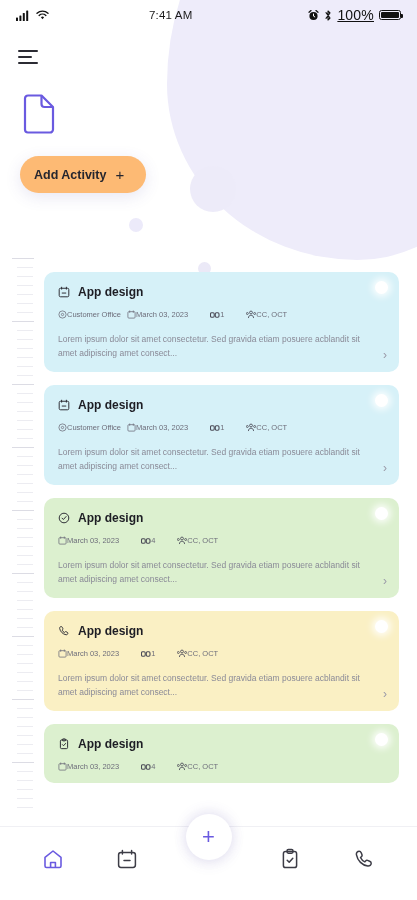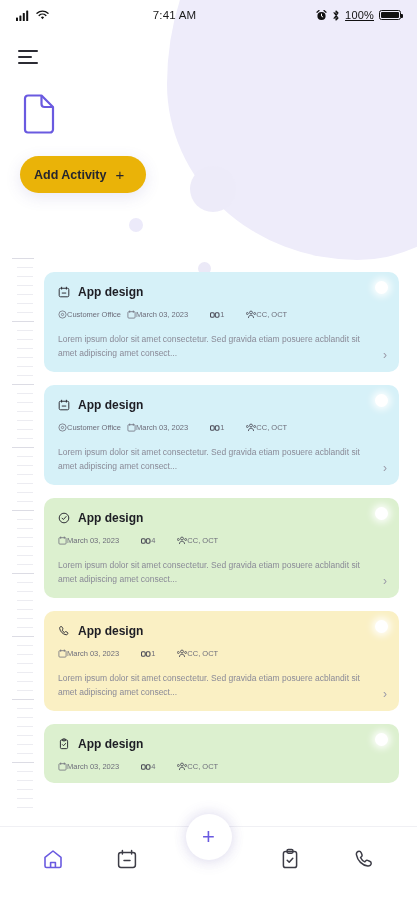--- a/index.html
+++ b/index.html
@@ -29,21 +29,21 @@
 
   
   .statusbar {
     position: relative; z-index: 5;
     height: 30px; padding: 0 16px;
     display: flex; align-items: center; justify-content: space-between;
     font-size: 11px; color: #111;
   }
   .sb-left, .sb-right { display: flex; align-items: center; gap: 5px; }
   .sb-time { font-size: 11.5px; letter-spacing: .2px; color: #1a1a1a; position: relative; left: -8px; }
-  .sb-pct { font-size: 11px; letter-spacing: .2px; text-decoration: underline; }
+  .sb-pct { font-size: 14px; letter-spacing: .2px; text-decoration: underline; }
   .batt {
     width: 22px; height: 10px; border: 1px solid #111; border-radius: 2.5px;
     position: relative; display: inline-block;
   }
   .batt::after { content:""; position:absolute; right:-3px; top:3px; width:2px; height:4px; background:#111; border-radius:0 1px 1px 0; }
   .batt i { position:absolute; inset:1px; background:#111; border-radius:1px; display:block; }
 
   
   .hamburger { position: relative; z-index: 5; margin: 20px 0 0 18px; width: 22px; }
   .hamburger span { display:block; height:2px; background:#2b2b33; border-radius:2px; margin-bottom:4px; }
@@ -53,21 +53,21 @@
 
   .title-row { position: relative; z-index: 5; display:flex; align-items:center; gap:14px; margin: 30px 0 0 22px; }
   .doc-icon { width: 34px; height: 40px; position: relative; }
   .doc-icon svg { display:block; }
   .page-title { font-size: 22px; font-weight: 700; color: #16161c; letter-spacing: -.2px; }
 
   .add-btn {
     position: relative; z-index: 5;
     margin: 22px 0 0 20px;
     display: inline-flex; align-items: center; gap: 9px;
-    background: #eab308; border-radius: 22px;
+    background: #fdba74; border-radius: 22px;
     padding: 11px 22px 11px 14px;
     box-shadow: 0 4px 16px rgba(80,70,160,.13);
     font-size: 12.5px; font-weight: 700; color: #26262e;
   }
   .add-btn .plus { font-size: 15px; font-weight: 400; color: #26262e; line-height: 1; }
 
   
   .ruler { position: absolute; top: 258px; left: 12px; width: 26px; height: 560px; z-index: 2; }
   .ruler i { display:block; height:1px; background:#ececf1; margin-bottom:8px; width: 16px; margin-left: 5px; }
   .ruler i.major { background:#dcdce4; width: 22px; margin-left: 0; }

